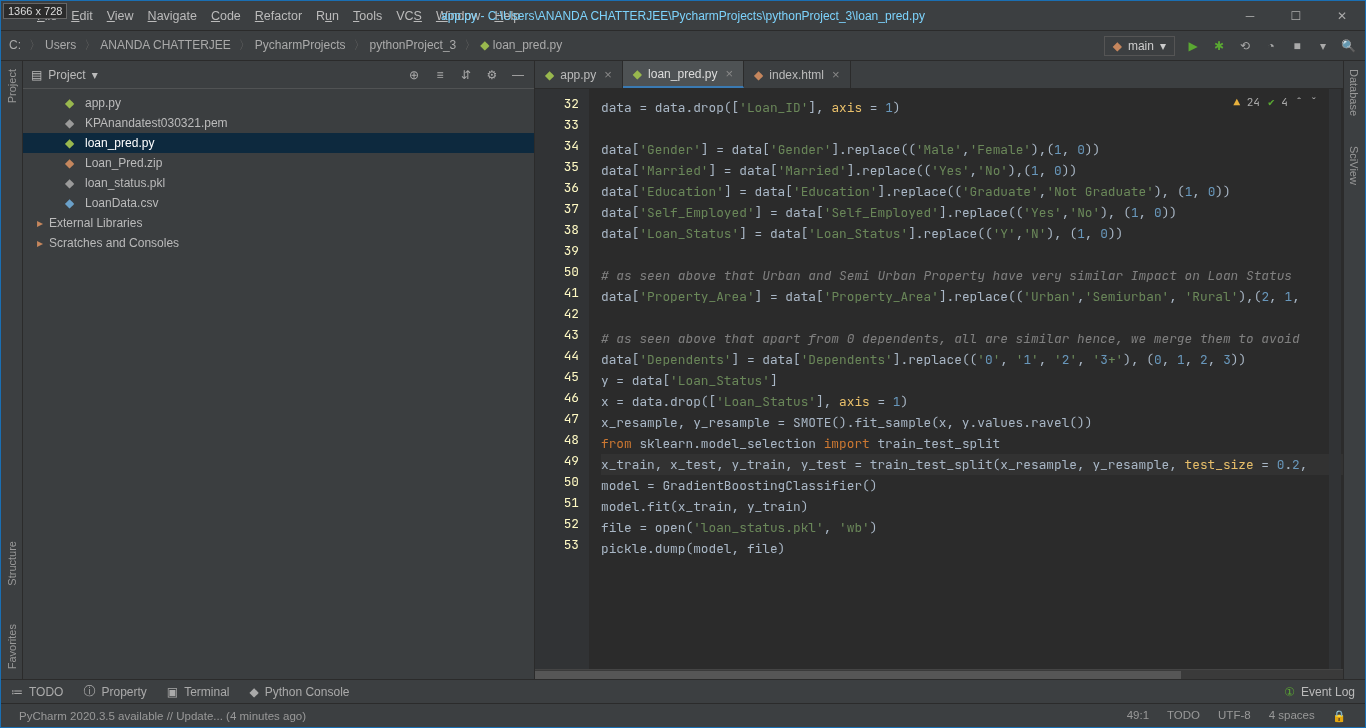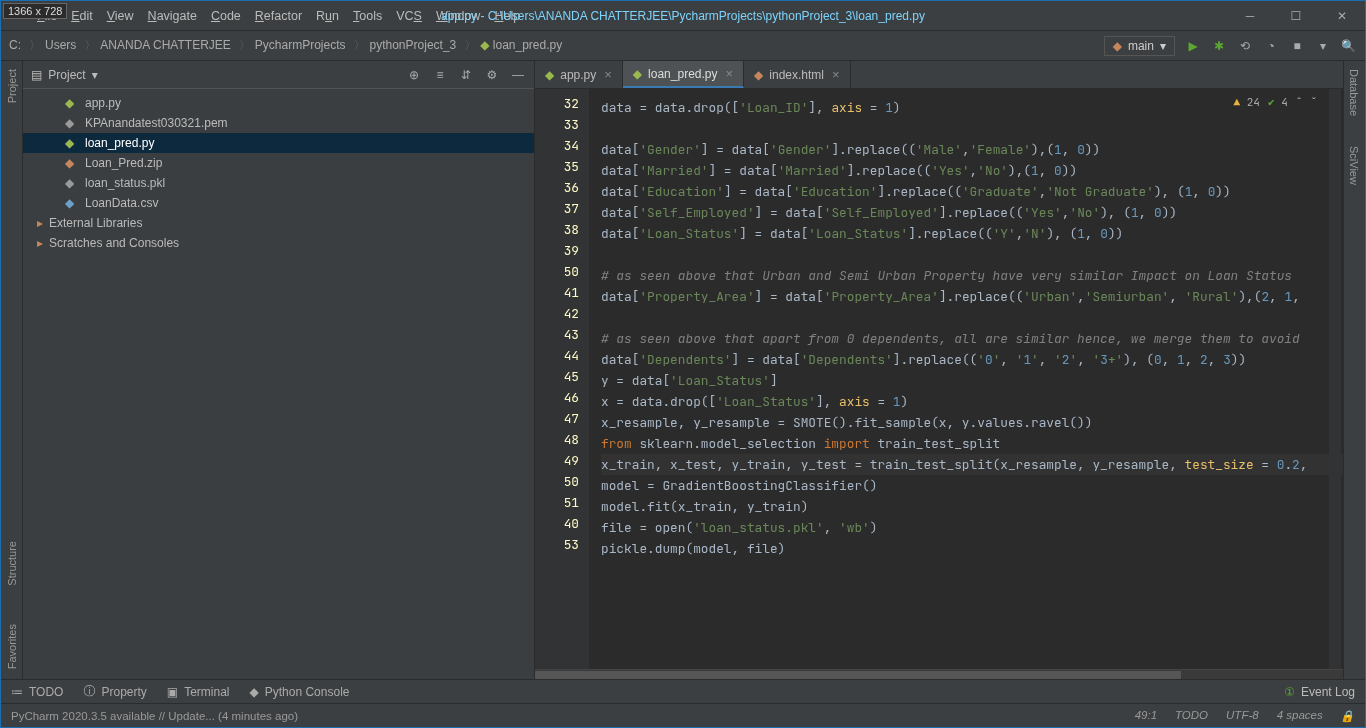--- a/index.html
+++ b/index.html
@@ -195,26 +195,26 @@
   border-top: 1px solid #2b2b2b;
   font-size: 12px;
 }
 .bottom-toolbar .tb-item { display: flex; align-items: center; gap: 6px; margin-right: 20px; cursor: pointer; color: #aaa; }
 .bottom-toolbar .tb-right { margin-left: auto; display: flex; align-items: center; gap: 6px; }
 .status-bar {
   height: 24px;
   background: #3c3f41;
   display: flex;
   align-items: center;
-  padding: 0 10px;
+  padding: 0 18px;
   border-top: 1px solid #2b2b2b;
   font-size: 11.5px;
   color: #999;
 }
-.status-bar .st-right { margin-left: auto; display: flex; gap: 18px; font-style: italic; }
+.status-bar .st-right { margin-left: auto; display: flex; gap: 18px; }
 .green-badge { color: #5aa832; }
 .scrollbar-h {
   height: 10px;
   background: #3a3a3a;
   border-top: 1px solid #444;
   position: relative;
 }
 .scrollbar-h::after {
   content: "";
   position: absolute;
@@ -376,21 +376,21 @@
           <div>42</div>
           <div>43</div>
           <div>44</div>
           <div>45</div>
           <div>46</div>
           <div>47</div>
           <div>48</div>
           <div>49</div>
           <div>50</div>
           <div>51</div>
-          <div>40</div>
+          <div>52</div>
           <div>53</div>
         </div>
       <div class="code-area" id="code"><div class="code-line">data = data.drop([<span class="str">'Loan_ID'</span>], <span class="param">axis</span> = <span class="num">1</span>)</div><div class="code-line">&nbsp;</div><div class="code-line">data[<span class="str">'Gender'</span>] = data[<span class="str">'Gender'</span>].replace((<span class="str">'Male'</span>,<span class="str">'Female'</span>),(<span class="num">1</span>, <span class="num">0</span>))</div><div class="code-line">data[<span class="str">'Married'</span>] = data[<span class="str">'Married'</span>].replace((<span class="str">'Yes'</span>,<span class="str">'No'</span>),(<span class="num">1</span>, <span class="num">0</span>))</div><div class="code-line">data[<span class="str">'Education'</span>] = data[<span class="str">'Education'</span>].replace((<span class="str">'Graduate'</span>,<span class="str">'Not Graduate'</span>), (<span class="num">1</span>, <span class="num">0</span>))</div><div class="code-line">data[<span class="str">'Self_Employed'</span>] = data[<span class="str">'Self_Employed'</span>].replace((<span class="str">'Yes'</span>,<span class="str">'No'</span>), (<span class="num">1</span>, <span class="num">0</span>))</div><div class="code-line">data[<span class="str">'Loan_Status'</span>] = data[<span class="str">'Loan_Status'</span>].replace((<span class="str">'Y'</span>,<span class="str">'N'</span>), (<span class="num">1</span>, <span class="num">0</span>))</div><div class="code-line">&nbsp;</div><div class="code-line"><span class="comment"># as seen above that Urban and Semi Urban Property have very similar Impact on Loan Status</span></div><div class="code-line">data[<span class="str">'Property_Area'</span>] = data[<span class="str">'Property_Area'</span>].replace((<span class="str">'Urban'</span>,<span class="str">'Semiurban'</span>, <span class="str">'Rural'</span>),(<span class="num">2</span>, <span class="num">1</span>,</div><div class="code-line">&nbsp;</div><div class="code-line"><span class="comment"># as seen above that apart from 0 dependents, all are similar hence, we merge them to avoid</span></div><div class="code-line">data[<span class="str">'Dependents'</span>] = data[<span class="str">'Dependents'</span>].replace((<span class="str">'<span class="num">0</span>'</span>, <span class="str">'<span class="num">1</span>'</span>, <span class="str">'<span class="num">2</span>'</span>, <span class="str">'<span class="num">3</span>+'</span>), (<span class="num">0</span>, <span class="num">1</span>, <span class="num">2</span>, <span class="num">3</span>))</div><div class="code-line">y = data[<span class="str">'Loan_Status'</span>]</div><div class="code-line">x = data.drop([<span class="str">'Loan_Status'</span>], <span class="param">axis</span> = <span class="num">1</span>)</div><div class="code-line">x_resample, y_resample = SMOTE().fit_sample(x, y.values.ravel())</div><div class="code-line"><span class="kw">from</span> sklearn.model_selection <span class="kw">import</span> train_test_split</div><div class="code-line current">x_train, x_test, y_train, y_test = train_test_split(x_resample, y_resample, <span class="param">test_size</span> = <span class="num">0</span>.<span class="num">2</span>,</div><div class="code-line">model = GradientBoostingClassifier()</div><div class="code-line">model.fit(x_train, y_train)</div><div class="code-line">file = open(<span class="str">'loan_status.pkl'</span>, <span class="str">'wb'</span>)</div><div class="code-line">pickle.dump(model, file)</div></div>
       <div class="err-stripe"></div>
     </div>
     <div class="scrollbar-h"></div>
   </div>
 
   <div class="right-rail">
     <div class="right-rail-label">Database</div>

